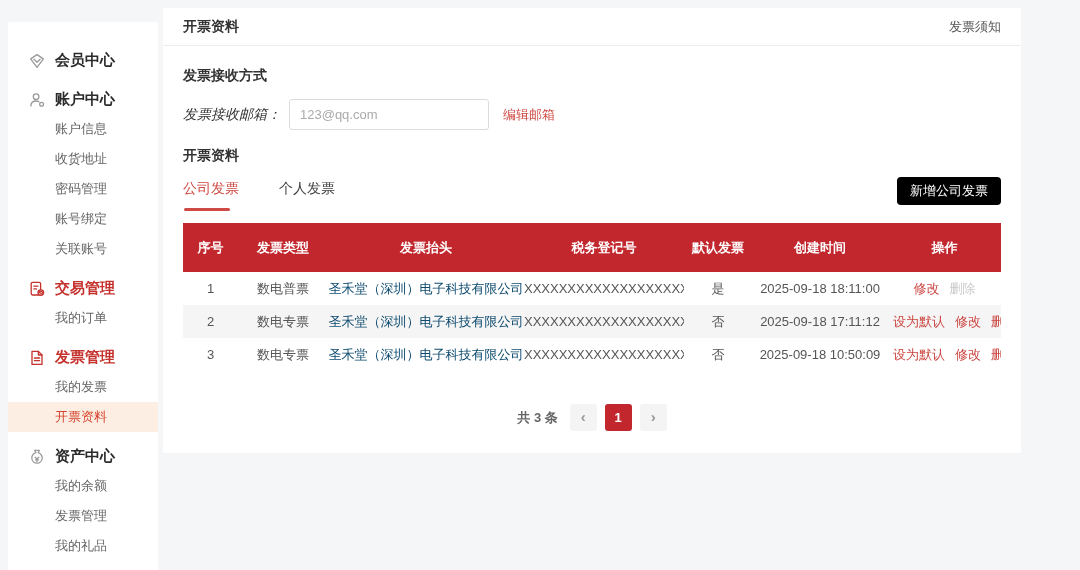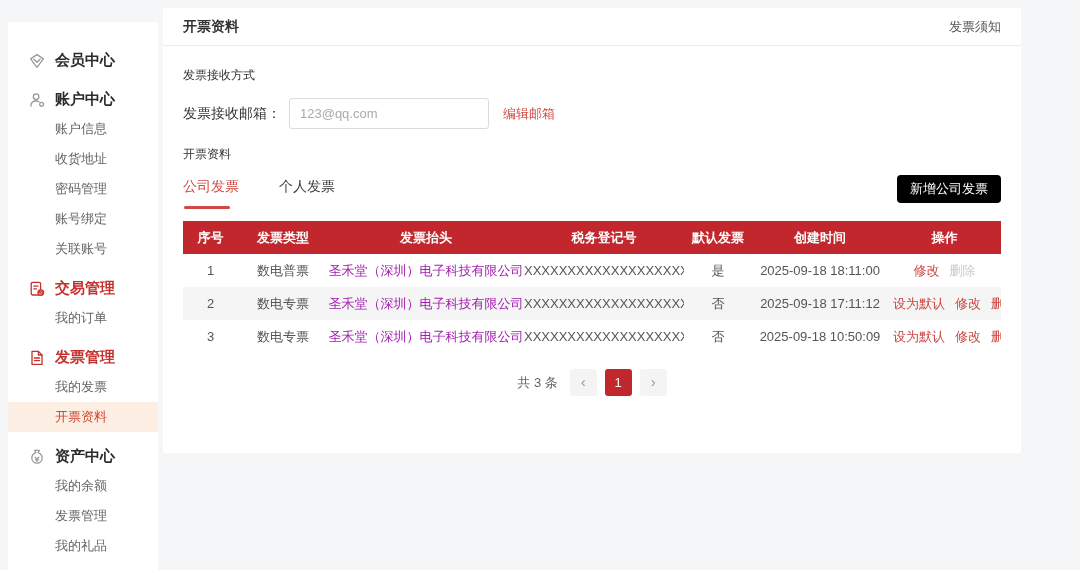--- a/index.html
+++ b/index.html
@@ -30,23 +30,23 @@
     position:absolute; left:163px; top:8px; width:858px; height:445px;
     background:#fff; border-radius:2px;
   }
   .main-header {
     height:38px; display:flex; align-items:center; justify-content:space-between;
     padding:0 20px; border-bottom:1px solid #ececec;
   }
   .page-title { font-size:14px; color:#333; font-weight:600; }
   .notice-link { font-size:13px; color:#555; cursor:pointer; }
   .content { padding:4px 20px 0; }
-  .section-title { font-size:12px; font-weight:400; color:#333; margin-top:17px; }
+  .section-title { font-size:14px; font-weight:700; color:#333; margin-top:17px; }
   .email-row { display:flex; align-items:center; margin-top:14px; }
-  .email-label { font-size:14px; color:#333; margin-right:8px; }
+  .email-label { font-size:14px; color:#333; margin-right:8px;font-style:italic; }
   .email-input {
     width:200px; height:31px; border:1px solid #dcdcdc; border-radius:3px;
     padding:0 10px; font-size:13px; color:#0f172a; outline:none;
     font-family:"Liberation Sans","DejaVu Sans",sans-serif;
   }
   .email-input::placeholder { color:#aaa; }
   .text-link { font-size:13px; color:#cf4a44; margin-left:14px; cursor:pointer; }
   .tabs-bar { margin-top:12px; display:flex; justify-content:space-between; align-items:flex-end; }
   .tabs { display:flex; gap:40px; }
   .tab { font-size:14px; color:#404040; padding-bottom:13px; position:relative; cursor:pointer; }
@@ -59,29 +59,29 @@
     background:#000000; color:#fff; border:none; font-size:13px;
     padding:0 13px; height:28px; border-radius:4px; cursor:pointer; margin-bottom:6px;
     font-family:"Liberation Sans","DejaVu Sans",sans-serif;
   }
   
   table { width:100%; border-collapse:collapse; margin-top:12px; table-layout:fixed; }
   col.c-no{width:55px} col.c-type{width:90px} col.c-title{width:196px}
   col.c-tax{width:160px} col.c-def{width:68px} col.c-time{width:136px} col.c-act{width:113px}
   th {
     background:#c1272d; color:#fff; font-size:13px; font-weight:700;
-    height:33px; text-align:center;
+    height:49px; text-align:center;
   }
   td { height:33px; text-align:center; font-size:13px; color:#555; white-space:nowrap; overflow:hidden; }
-  td.company { color:#a21caf; }
+  td.company { color:#0c4a6e; }
   tbody tr:nth-child(even) { background:#f5f5f5; }
   .act { color:#cb4641; margin:0 5px; cursor:pointer; }
   .act.disabled { color:#c9c9c9; cursor:default; }
   
-  .pager { margin-top:16px; display:flex; justify-content:center; align-items:center; gap:8px; }
+  .pager { margin-top:33px; display:flex; justify-content:center; align-items:center; gap:8px;font-weight:bold; }
   .pager-total { font-size:13px; color:#666; margin-right:4px; }
   .pg-btn {
     width:27px; height:27px; line-height:25px; text-align:center; background:#f4f4f5;
     color:#999; border-radius:3px; font-size:15px; cursor:pointer; user-select:none;
   }
   .pg-btn.current { background:#c1272d; color:#fff; font-size:13px; line-height:27px; }
 </style>
 </head>
 <body>
 

